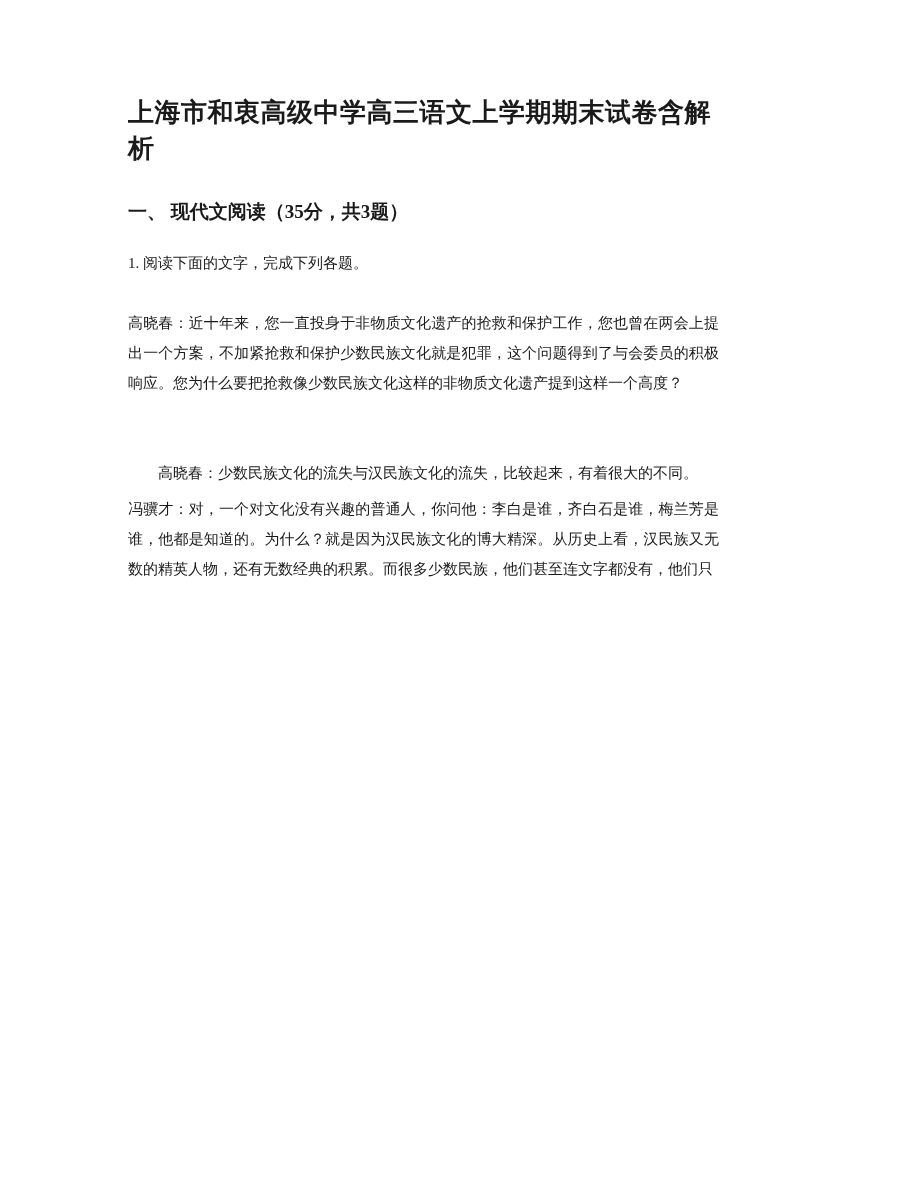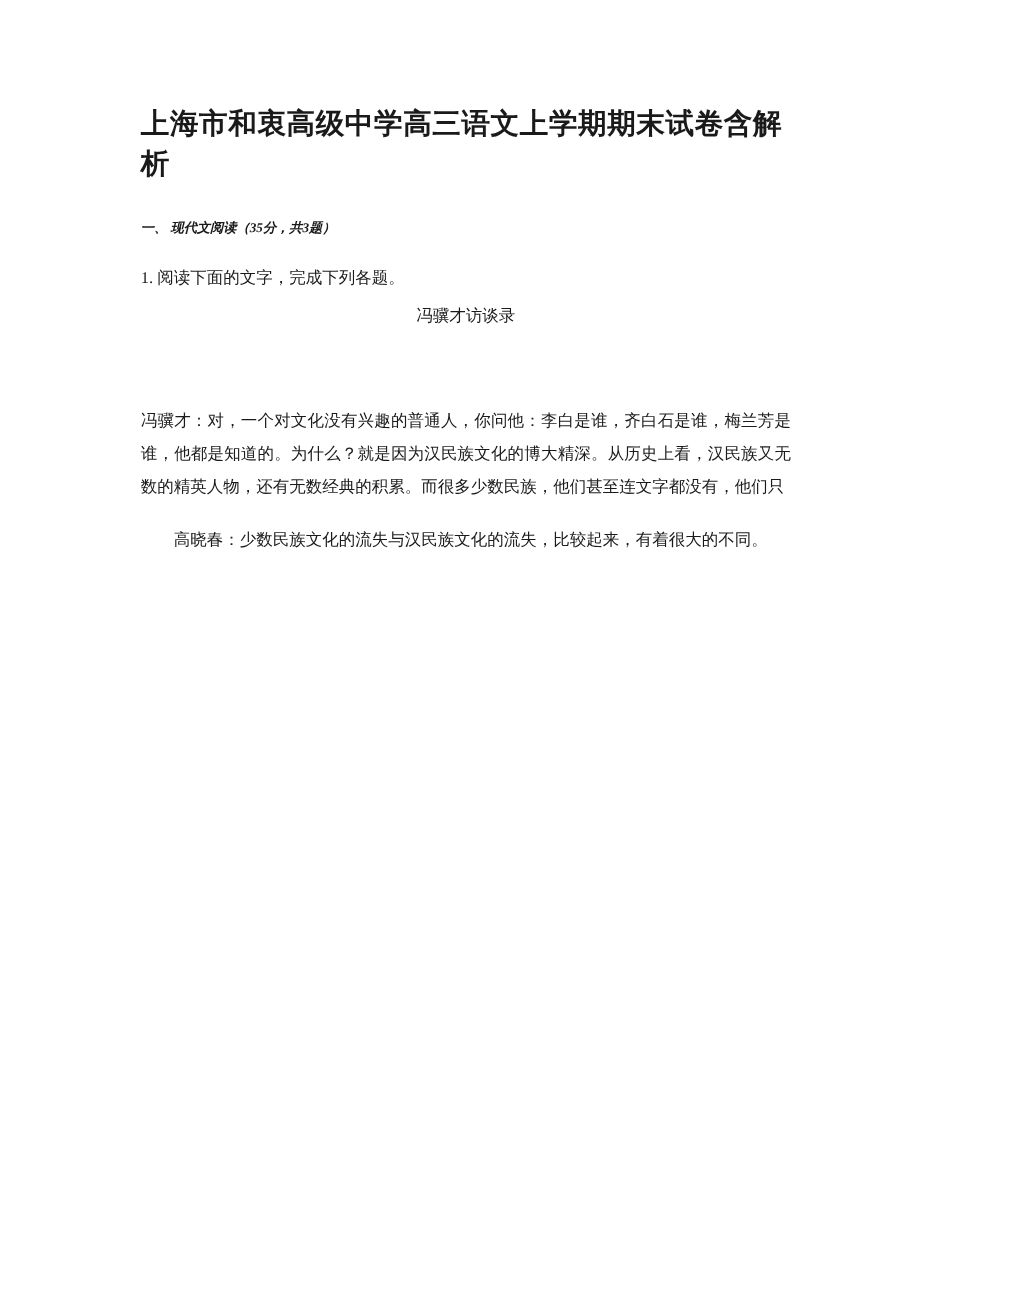--- a/index.html
+++ b/index.html
@@ -22,25 +22,24 @@
   }
   .doc-title {
     font-size: 26px;
     font-weight: bold;
     letter-spacing: 0.5px;
     line-height: 1.4;
     margin: 0 0 30px 0;
     text-align: left;
   }
   .section-heading {
-    font-size: 12px;
+    font-size: 19px;
     font-weight: bold;
     margin: 0 0 22px 0;
     line-height: 1.5;
-    font-style: italic;
   }
   .para {
     font-size: 15px;
     line-height: 2.0;
     margin: 0 0 18px 0;
     text-align: justify;
     text-justify: inter-ideograph;
   }
   .para.tight {
     margin-bottom: 6px;
@@ -67,32 +66,32 @@
 <div class="page">
 
   <h1 class="doc-title">上海市和衷高级中学高三语文上学期期末试卷含解析</h1>
 
   <div class="section-heading">一、 现代文阅读（35分，共3题）</div>
 
   <div class="flow">
 
     <p class="para tight">1. 阅读下面的文字，完成下列各题。</p>
 
-    <p class="centered first">冯骥才访谈录</p>
 
     <div class="spacer-md"></div>
 
+    <p class="para">高晓春：近十年来，您一直投身于非物质文化遗产的抢救和保护工作，您也曾在两会上提出一个方案，不加紧抢救和保护少数民族文化就是犯罪，这个问题得到了与会委员的积极响应。您为什么要把抢救像少数民族文化这样的非物质文化遗产提到这样一个高度？</p>
 
     <div class="spacer-sm"></div>
 
 
     <div class="spacer-sm"></div>
 
 
     <div class="spacer-sm"></div>
 
 
+    <p class="para tight indent">高晓春：少数民族文化的流失与汉民族文化的流失，比较起来，有着很大的不同。</p>
+
     <p class="para">冯骥才：对，一个对文化没有兴趣的普通人，你问他：李白是谁，齐白石是谁，梅兰芳是谁，他都是知道的。为什么？就是因为汉民族文化的博大精深。从历史上看，汉民族又无数的精英人物，还有无数经典的积累。而很多少数民族，他们甚至连文字都没有，他们只</p>
-
-    <p class="para tight indent">高晓春：少数民族文化的流失与汉民族文化的流失，比较起来，有着很大的不同。</p>
 
   </div>
 </div>
 
 </body></html>

